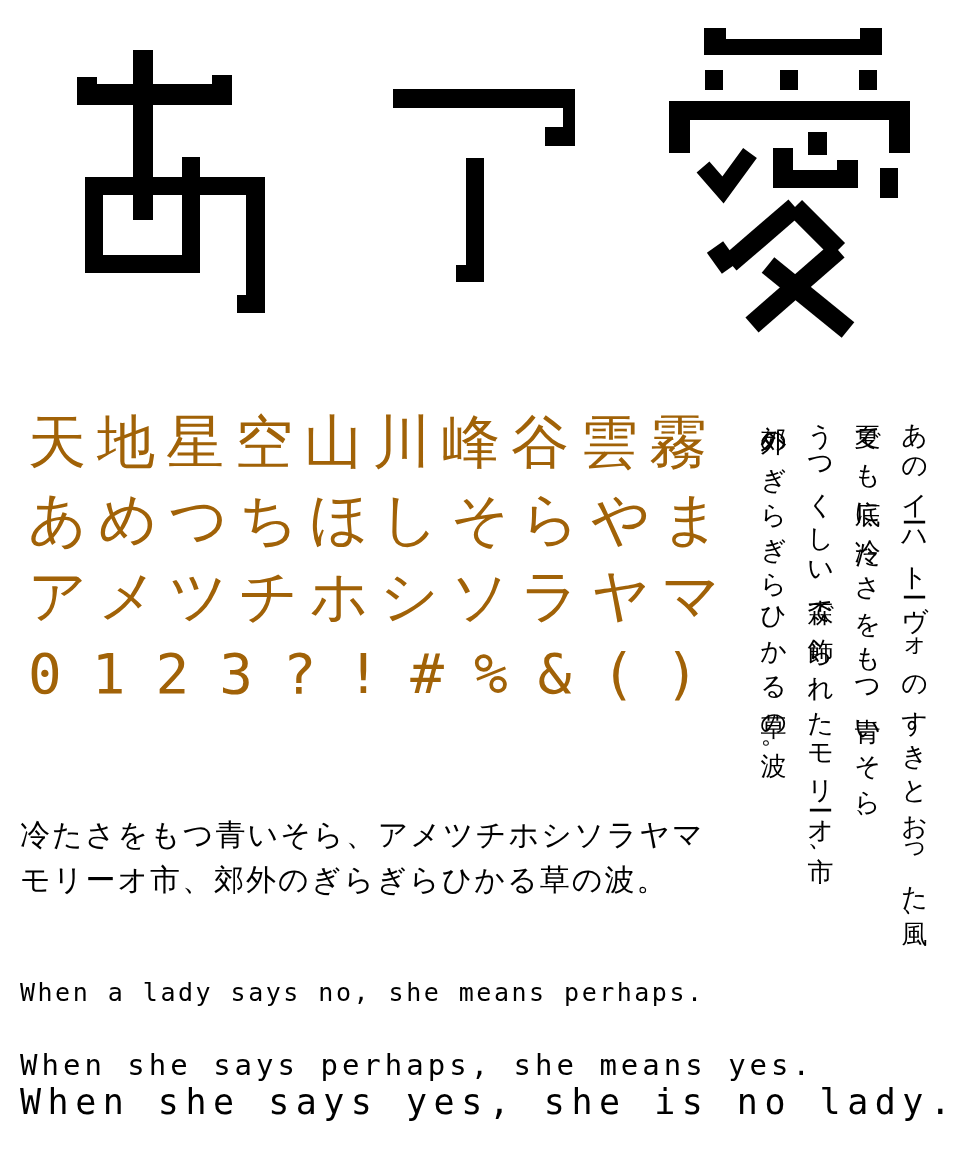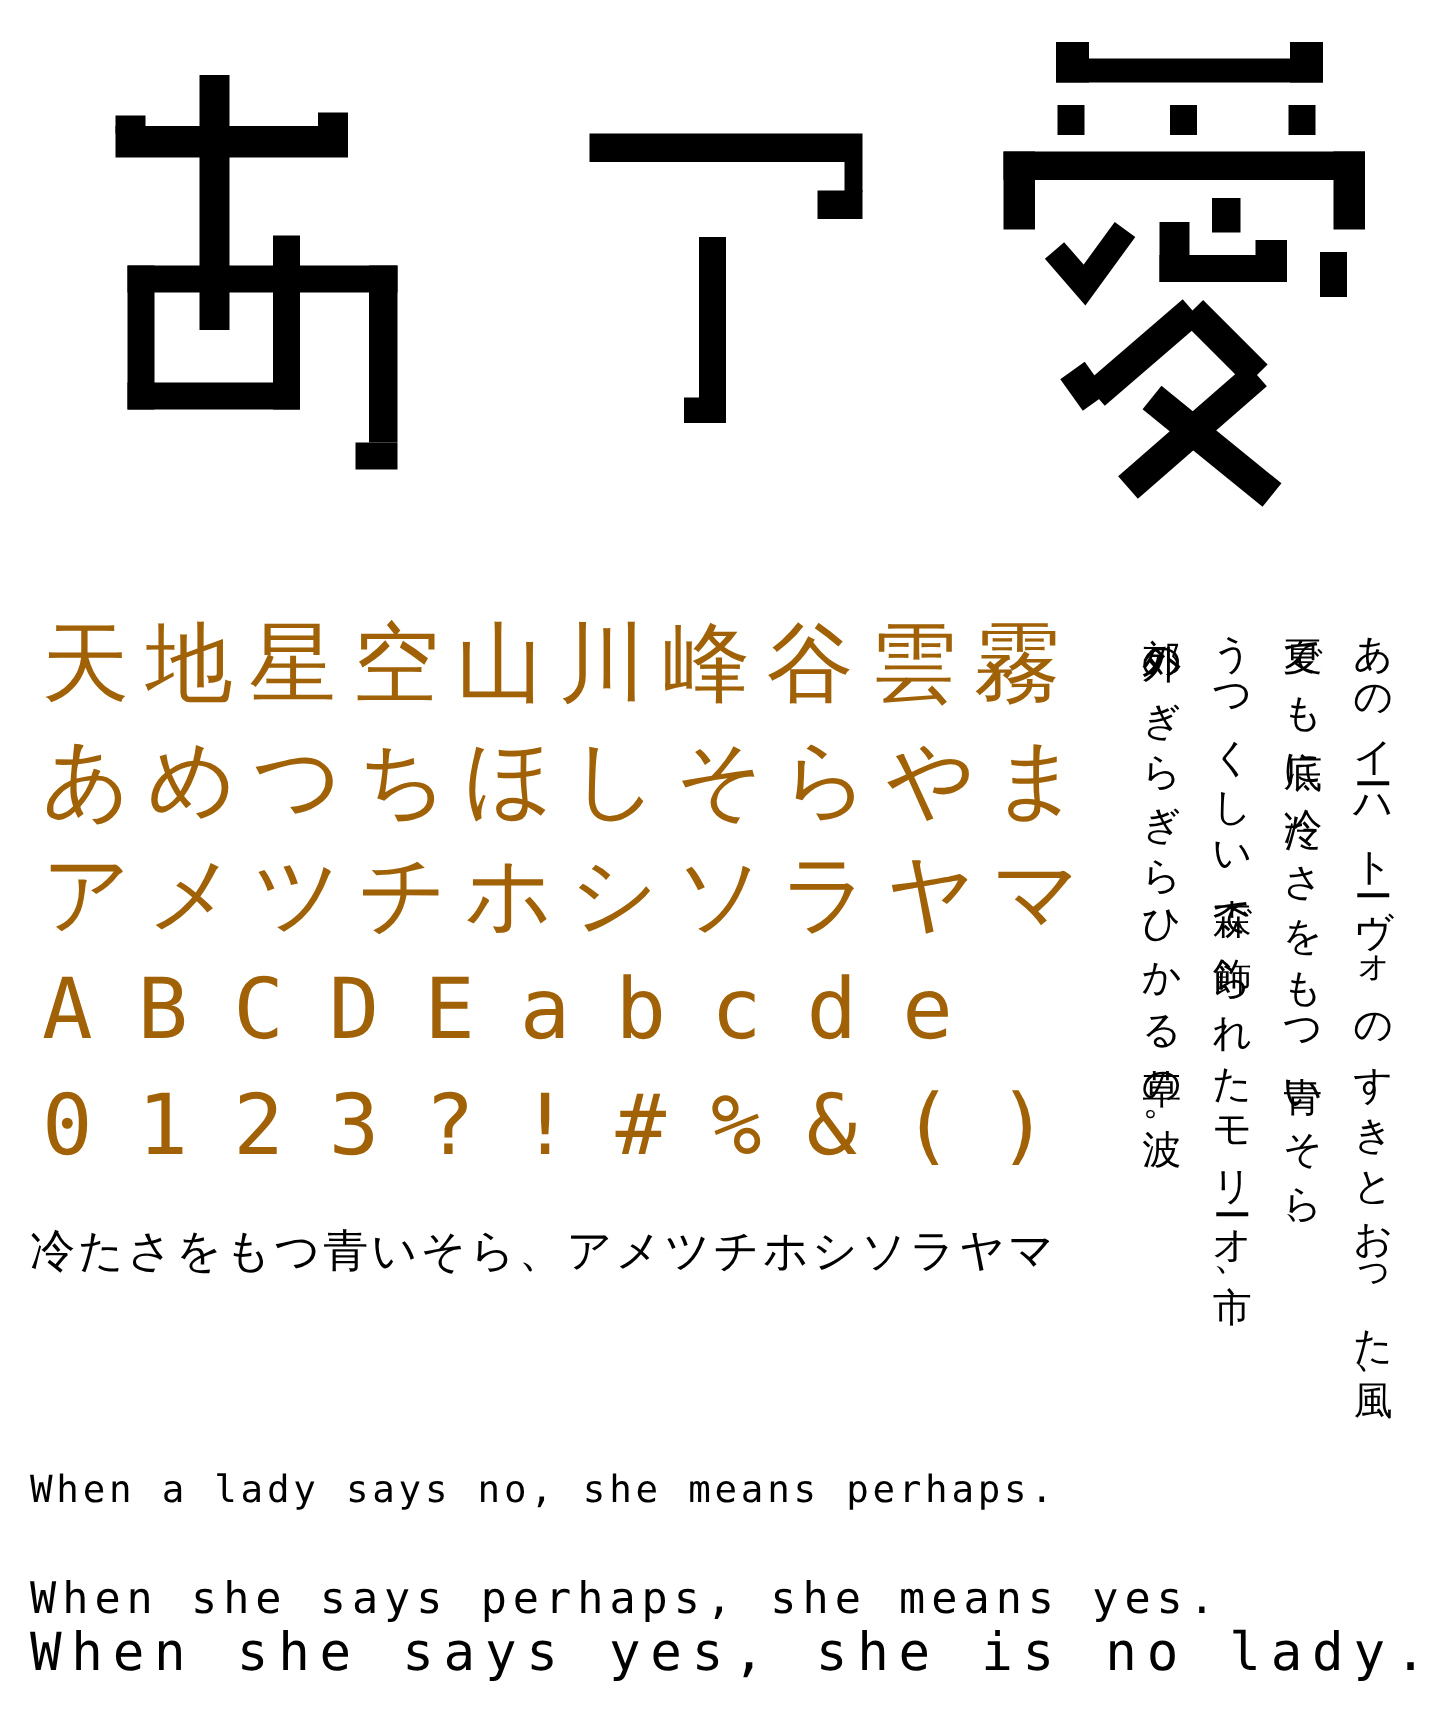--- a/index.html
+++ b/index.html
@@ -133,33 +133,33 @@
         <line x1="108" y1="245" x2="188" y2="310"></line>
         <line x1="55" y1="227" x2="70" y2="248"></line>
       </g>
     </svg>
   </div>
 
   <div class="specimen-rows">
     <div class="specimen-row">天地星空山川峰谷雲霧</div>
     <div class="specimen-row">あめつちほしそらやま</div>
     <div class="specimen-row">アメツチホシソラヤマ</div>
-    <div class="specimen-row latin">ABCDEabcde</div>
     <div class="specimen-row latin">0123?!#%&amp;()</div>
   </div>
 
   <div class="vertical-block">
     <div class="vertical-column">あのイーハトーヴォのすきとおった風、</div>
     <div class="vertical-column">夏でも底に冷たさをもつ青いそら、</div>
     <div class="vertical-column">うつくしい森で飾られたモリーオ市、</div>
     <div class="vertical-column">郊外のぎらぎらひかる草の波。</div>
   </div>
 
   <div class="paragraph-ja">
     <div>冷たさをもつ青いそら、アメツチホシソラヤマ</div>
+    <div>モリーオ市、郊外のぎらぎらひかる草の波。</div>
   </div>
 
   <div class="paragraph-en">
     <div class="en-line size-s">When a lady says no, she means perhaps.</div>
     <div class="en-line size-m">When she says perhaps, she means yes.</div>
     <div class="en-line size-l">When she says yes, she is no lady.</div>
   </div>
 
 </div>
 

